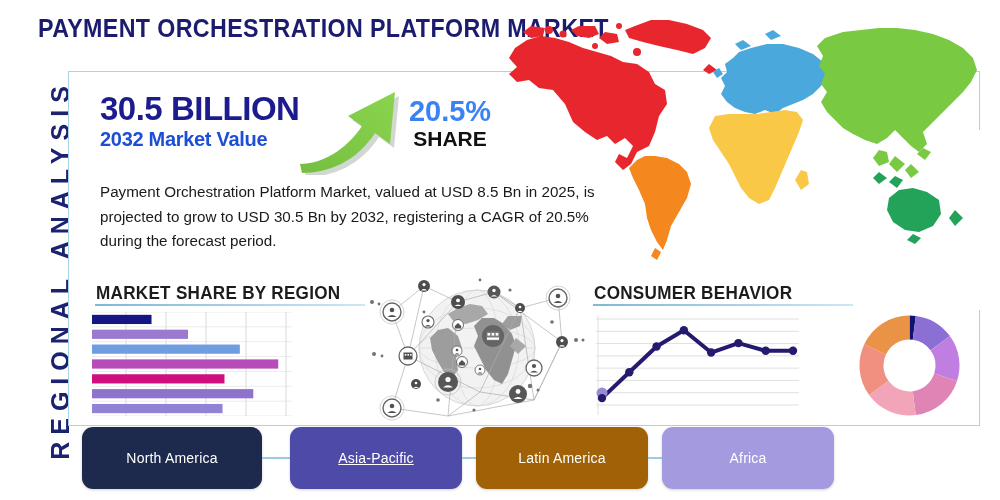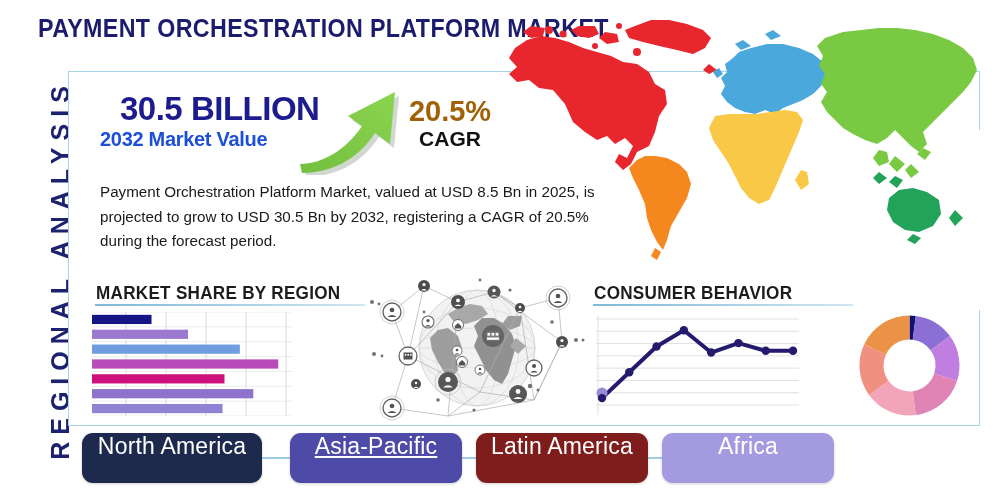--- a/index.html
+++ b/index.html
@@ -60,32 +60,32 @@
     right: 0; bottom: 0;
     width: 1.5px; height: 115px;
     background: #a8d4e8;
   }
 
   
   #hero { position: absolute; left: 100px; top: 92px; width: 420px; height: 80px; }
   #hero-value {
     font-size: 33px; font-weight: 700; color: #1c1c8f;
     font-family: "Liberation Sans Narrow", "Liberation Sans", sans-serif;
-    letter-spacing: -0.5px; line-height: 1.05; margin-left: 20px;
+    letter-spacing: -0.5px; line-height: 1.05;
   }
   #hero-value-label {
     font-size: 20px; font-weight: 700; color: #1d4ed8;
     letter-spacing: -0.3px; line-height: 1.25;
   }
   #hero-cagr {
     position: absolute; left: 390px; top: 96px;
     text-align: center; width: 120px;
   }
   #hero-cagr-value {
-    font-size: 29px; font-weight: 700; color: #a16207;
+    font-size: 29px; font-weight: 700; color: #3b82f6;
     font-family: "Liberation Sans Narrow", "Liberation Sans", sans-serif;
     line-height: 1.05;
   }
   #hero-cagr-label {
     font-size: 21px; font-weight: 700; color: #111; line-height: 1.25;
   }
 
   #growth-arrow { position: absolute; left: 296px; top: 80px; width: 110px; height: 95px; }
 
   
@@ -136,25 +136,25 @@
   #donut-chart { position: absolute; left: 852px; top: 308px; width: 115px; height: 115px; }
 
   
   #region-tabs {
     position: absolute;
     left: 82px; bottom: 17px;
     width: 900px; height: 50px;
     display: flex; align-items: center;
   }
   .region-tab {
-    height: 50px;
+    height: 62px;
     border-radius: 11px;
-    display: flex; justify-content: center;
+    display: flex; align-items: center; justify-content: center;
     color: #ffffff;
-    font-size: 23px;
+    font-size: 14px;
     letter-spacing: 0.2px;
     white-space: nowrap;
     box-shadow: 0 1px 3px rgba(0,0,0,0.18);
   }
   .tab-connector {
     flex: 0 0 auto;
     width: 14px; height: 1.5px;
     background: #9ccbe2;
   }
 </style>
@@ -183,21 +183,21 @@
         <stop offset="100%" stop-color="#8bd44f"></stop>
       </linearGradient>
     </defs>
     <path d="M4,84 C26,84 50,70 66,46 L52,36 L99,12 L94,64 L79,53 C60,82 32,93 6,93 Z" fill="#9aa89a" opacity="0.45" transform="translate(4,4)"></path>
     <path d="M4,84 C26,84 50,70 66,46 L52,36 L99,12 L94,64 L79,53 C60,82 32,93 6,93 Z" fill="url(#arrGrad)"></path>
   </svg>
 </div>
 
 <div id="hero-cagr">
   <div id="hero-cagr-value">20.5%</div>
-  <div id="hero-cagr-label">CAGR</div>
+  <div id="hero-cagr-label">SHARE</div>
 </div>
 
 <p id="description">Payment Orchestration Platform Market, valued at USD 8.5 Bn in 2025, is projected to grow to USD 30.5 Bn by 2032, registering a CAGR of 20.5% during the forecast period.</p>
 
 <div id="world-map">
   <svg width="505" height="255" viewBox="0 0 505 255">
 
     <g>
       <path fill="#e8262d" d="M30,55 L22,62 L30,70 L42,68 L52,76 L66,78 L78,92 L86,110 L98,120 L110,128
         L120,124 L128,132 L138,126 L146,134 L140,146 L132,142 L128,150 L136,158 L144,152 L150,140
@@ -500,20 +500,20 @@
 <div id="region-tabs">
     <div class="region-tab" style="background: rgb(29, 42, 77); width: 180px; flex: 0 0 180px;">
       <span>North America</span>
     </div>
     <div class="tab-connector"></div>
     <div class="tab-connector"></div>
     <div class="region-tab" style="background: rgb(77, 74, 168); width: 172px; flex: 0 0 172px; text-decoration: underline;">
       <span>Asia-Pacific</span>
     </div>
     <div class="tab-connector"></div>
-    <div class="region-tab" style="background: #7f1d1d; width: 172px; flex: 0 0 172px;">
+    <div class="region-tab" style="background: #a16207; width: 172px; flex: 0 0 172px;">
       <span>Latin America</span>
     </div>
     <div class="tab-connector"></div>
     <div class="region-tab" style="background: rgb(164, 154, 224); width: 172px; flex: 0 0 172px;">
       <span>Africa</span>
     </div>
   </div>
 
 </body></html>

